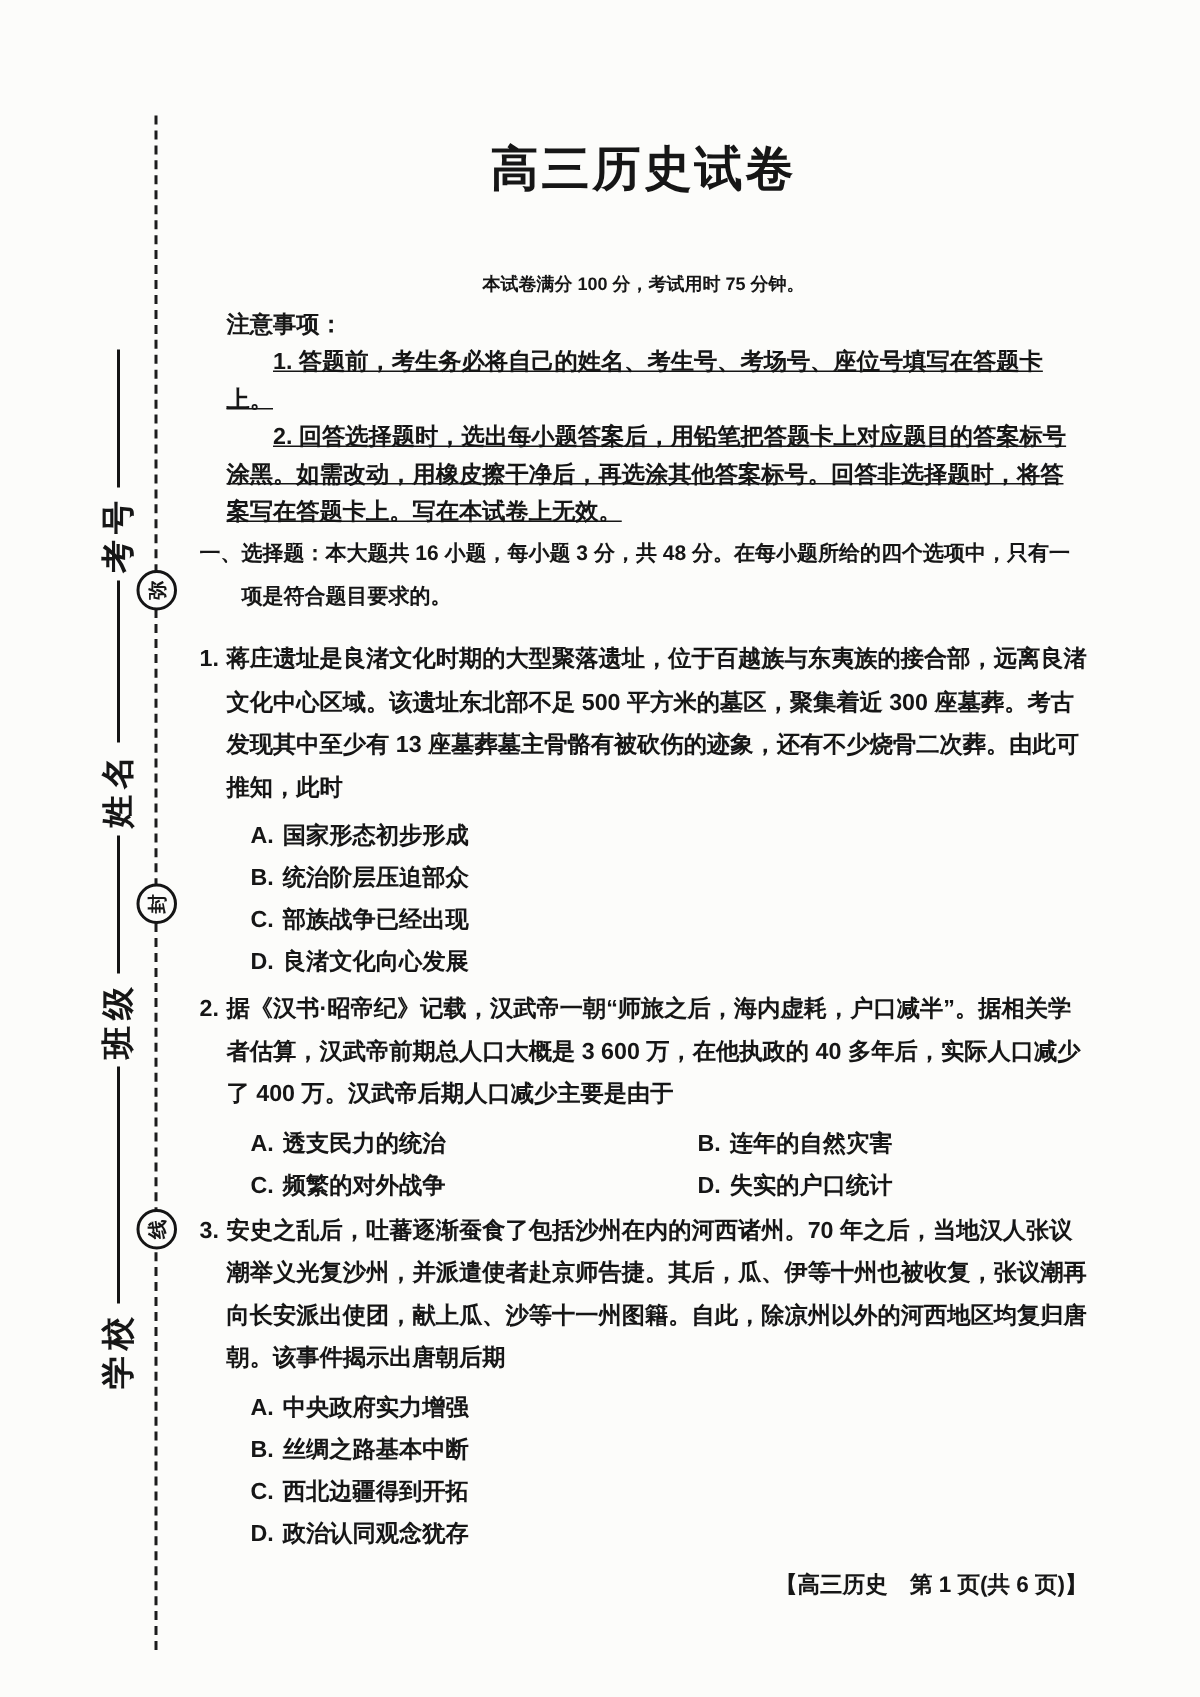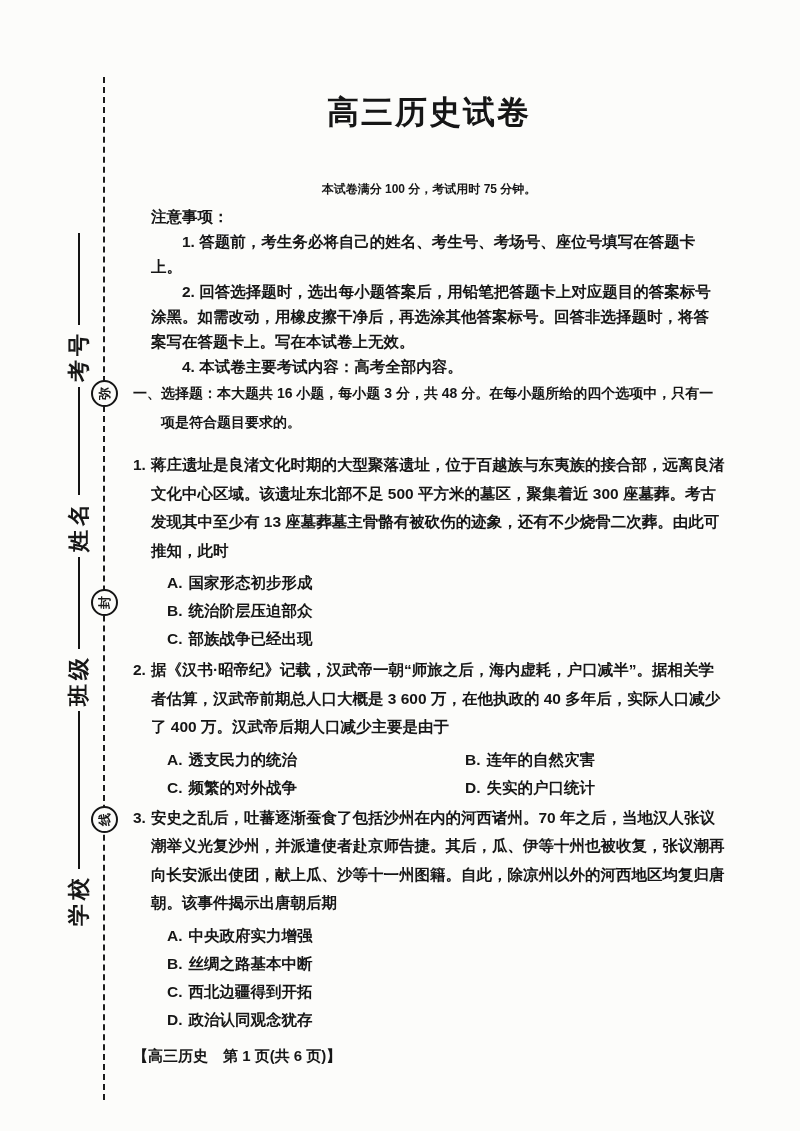--- a/index.html
+++ b/index.html
@@ -39,37 +39,37 @@
   .field-label{flex:0 0 auto;}
   
   .content{position:absolute;left:133px;top:0;width:592px;font-weight:bold;}
   .exam-title{
     margin-top:92px;text-align:center;
     font-size:32px;line-height:40px;letter-spacing:2px;font-weight:bold;
   }
   .exam-info{margin-top:44px;text-align:center;font-size:12px;line-height:26px;}
   .notice{margin-top:2px;margin-left:18px;width:562px;font-size:15.5px;line-height:25px;}
   .notice-heading{font-size:15.5px;}
-  .notice p{margin:0;text-indent:2em;}
+  .notice p{margin:0;text-indent:2em;text-decoration:underline;}
   .section-heading{
     margin-top:0;font-size:14px;line-height:29px;
     padding-left:2em;text-indent:-2em;
   }
   .question{font-size:15.5px;}
   .q1{margin-top:6px}.q2{margin-top:3px}.q3{margin-top:2px}
   .stem{margin:0;line-height:28.5px;padding-left:18px;text-indent:-18px;}
   .q-num{margin-right:5px;}
   .opts{margin-left:34px;margin-top:4px;}
   .opts-1col .opt{line-height:28px;}
   .opts-2col{display:grid;grid-template-columns:298px 1fr;}
   .opts-2col .opt{line-height:28px;}
   .opt-label{margin-right:6px;}
   .page-footer{
     position:absolute;left:133px;top:1047px;width:592px;
-    text-align:left;font-size:15px;font-weight:bold;
+    text-align:right;font-size:15px;font-weight:bold;
   }
 </style>
 </head>
 <body>
 
 <div class="seal-dash"></div>
 <div class="seal-circle c-mi">
     <span>弥</span>
   </div>
 <div class="seal-circle c-feng">
@@ -91,31 +91,31 @@
 </div>
 
 <div class="content">
   <div class="exam-title">高三历史试卷</div>
   <div class="exam-info">本试卷满分 100 分，考试用时 75 分钟。</div>
 
   <div class="notice">
     <div class="notice-heading">注意事项：</div>
     <p>1. 答题前，考生务必将自己的姓名、考生号、考场号、座位号填写在答题卡上。</p>
     <p>2. 回答选择题时，选出每小题答案后，用铅笔把答题卡上对应题目的答案标号涂黑。如需改动，用橡皮擦干净后，再选涂其他答案标号。回答非选择题时，将答案写在答题卡上。写在本试卷上无效。</p>
-    <p>4. 本试卷主要考试内容：高考全部内容。</p>
   </div>
 
   <p class="section-heading">一、选择题：本大题共 16 小题，每小题 3 分，共 48 分。在每小题所给的四个选项中，只有一项是符合题目要求的。</p>
 
   <div class="question q1">
     <p class="stem"><span class="q-num">1.</span><span>蒋庄遗址是良渚文化时期的大型聚落遗址，位于百越族与东夷族的接合部，远离良渚文化中心区域。该遗址东北部不足 500 平方米的墓区，聚集着近 300 座墓葬。考古发现其中至少有 13 座墓葬墓主骨骼有被砍伤的迹象，还有不少烧骨二次葬。由此可推知，此时</span></p>
     <div class="opts opts-1col">
       <div class="opt"><span class="opt-label">A.</span><span>国家形态初步形成</span></div>
       <div class="opt"><span class="opt-label">B.</span><span>统治阶层压迫部众</span></div>
       <div class="opt"><span class="opt-label">C.</span><span>部族战争已经出现</span></div>
+      <div class="opt"><span class="opt-label">D.</span><span>良渚文化向心发展</span></div>
     </div>
   </div>
 
   <div class="question q2">
     <p class="stem"><span class="q-num">2.</span><span>据《汉书·昭帝纪》记载，汉武帝一朝“师旅之后，海内虚耗，户口减半”。据相关学者估算，汉武帝前期总人口大概是 3 600 万，在他执政的 40 多年后，实际人口减少了 400 万。汉武帝后期人口减少主要是由于</span></p>
     <div class="opts opts-2col">
       <div class="opt"><span class="opt-label">A.</span><span>透支民力的统治</span></div>
       <div class="opt"><span class="opt-label">B.</span><span>连年的自然灾害</span></div>
       <div class="opt"><span class="opt-label">C.</span><span>频繁的对外战争</span></div>
       <div class="opt"><span class="opt-label">D.</span><span>失实的户口统计</span></div>

